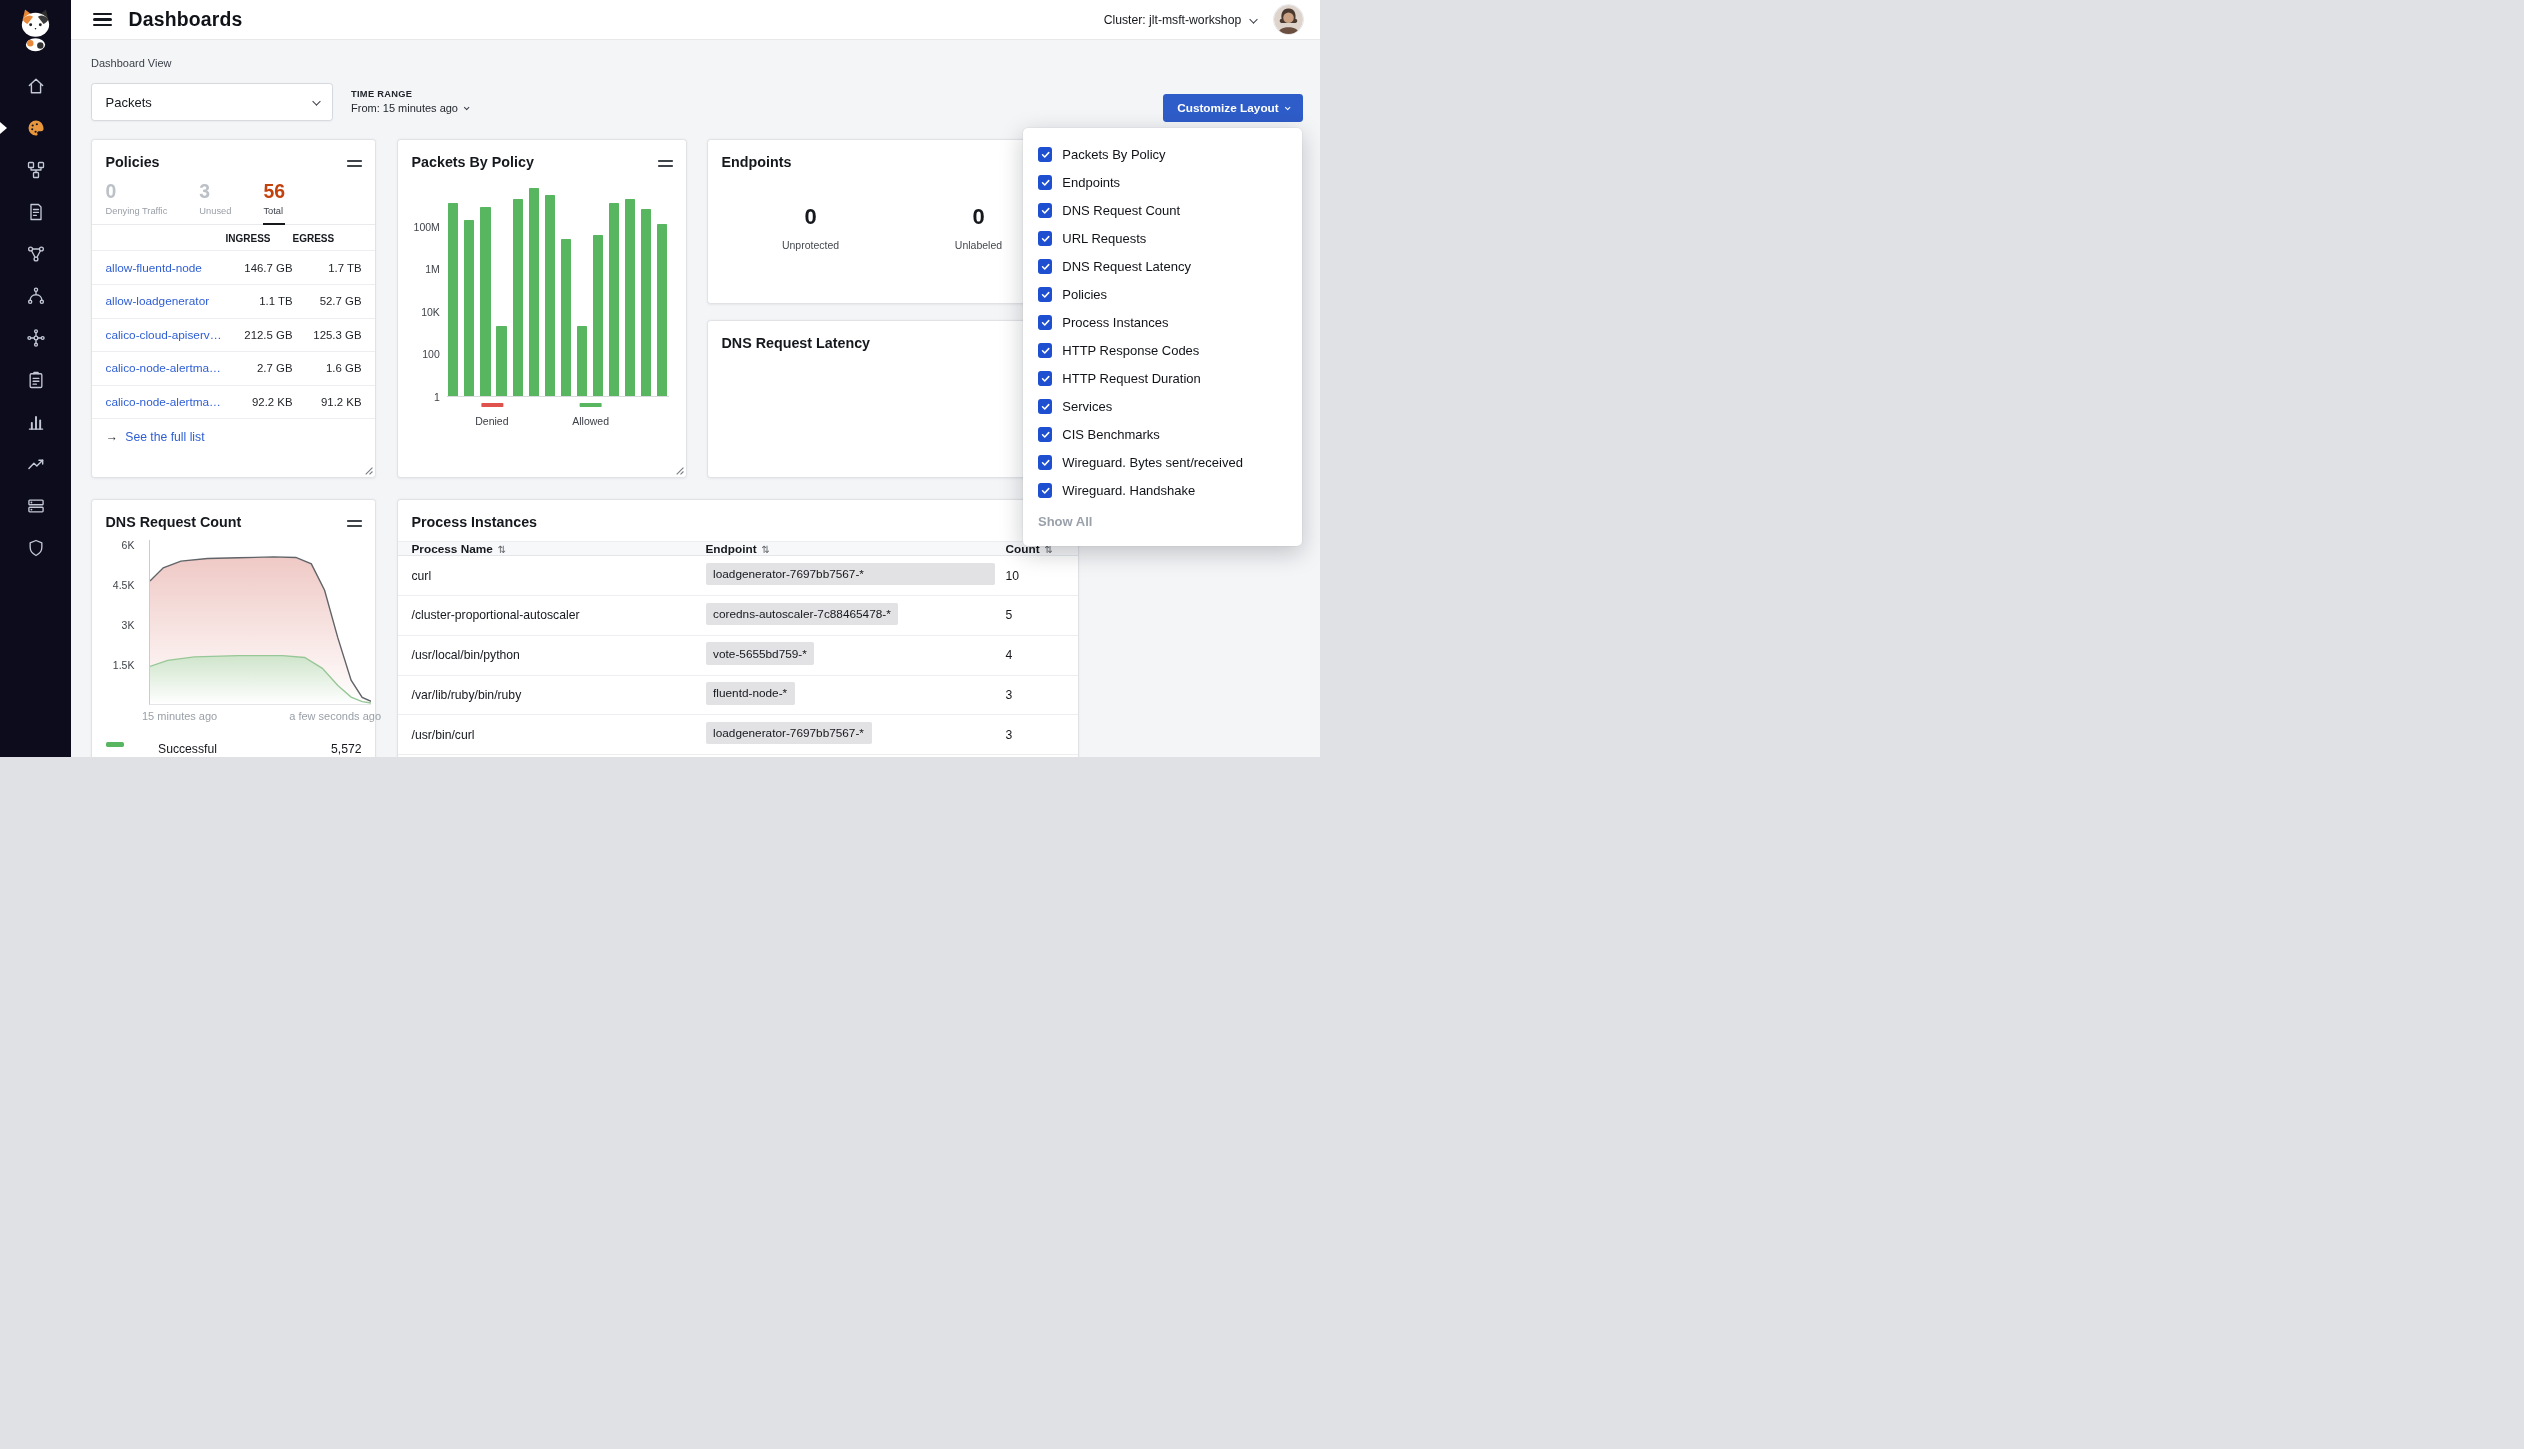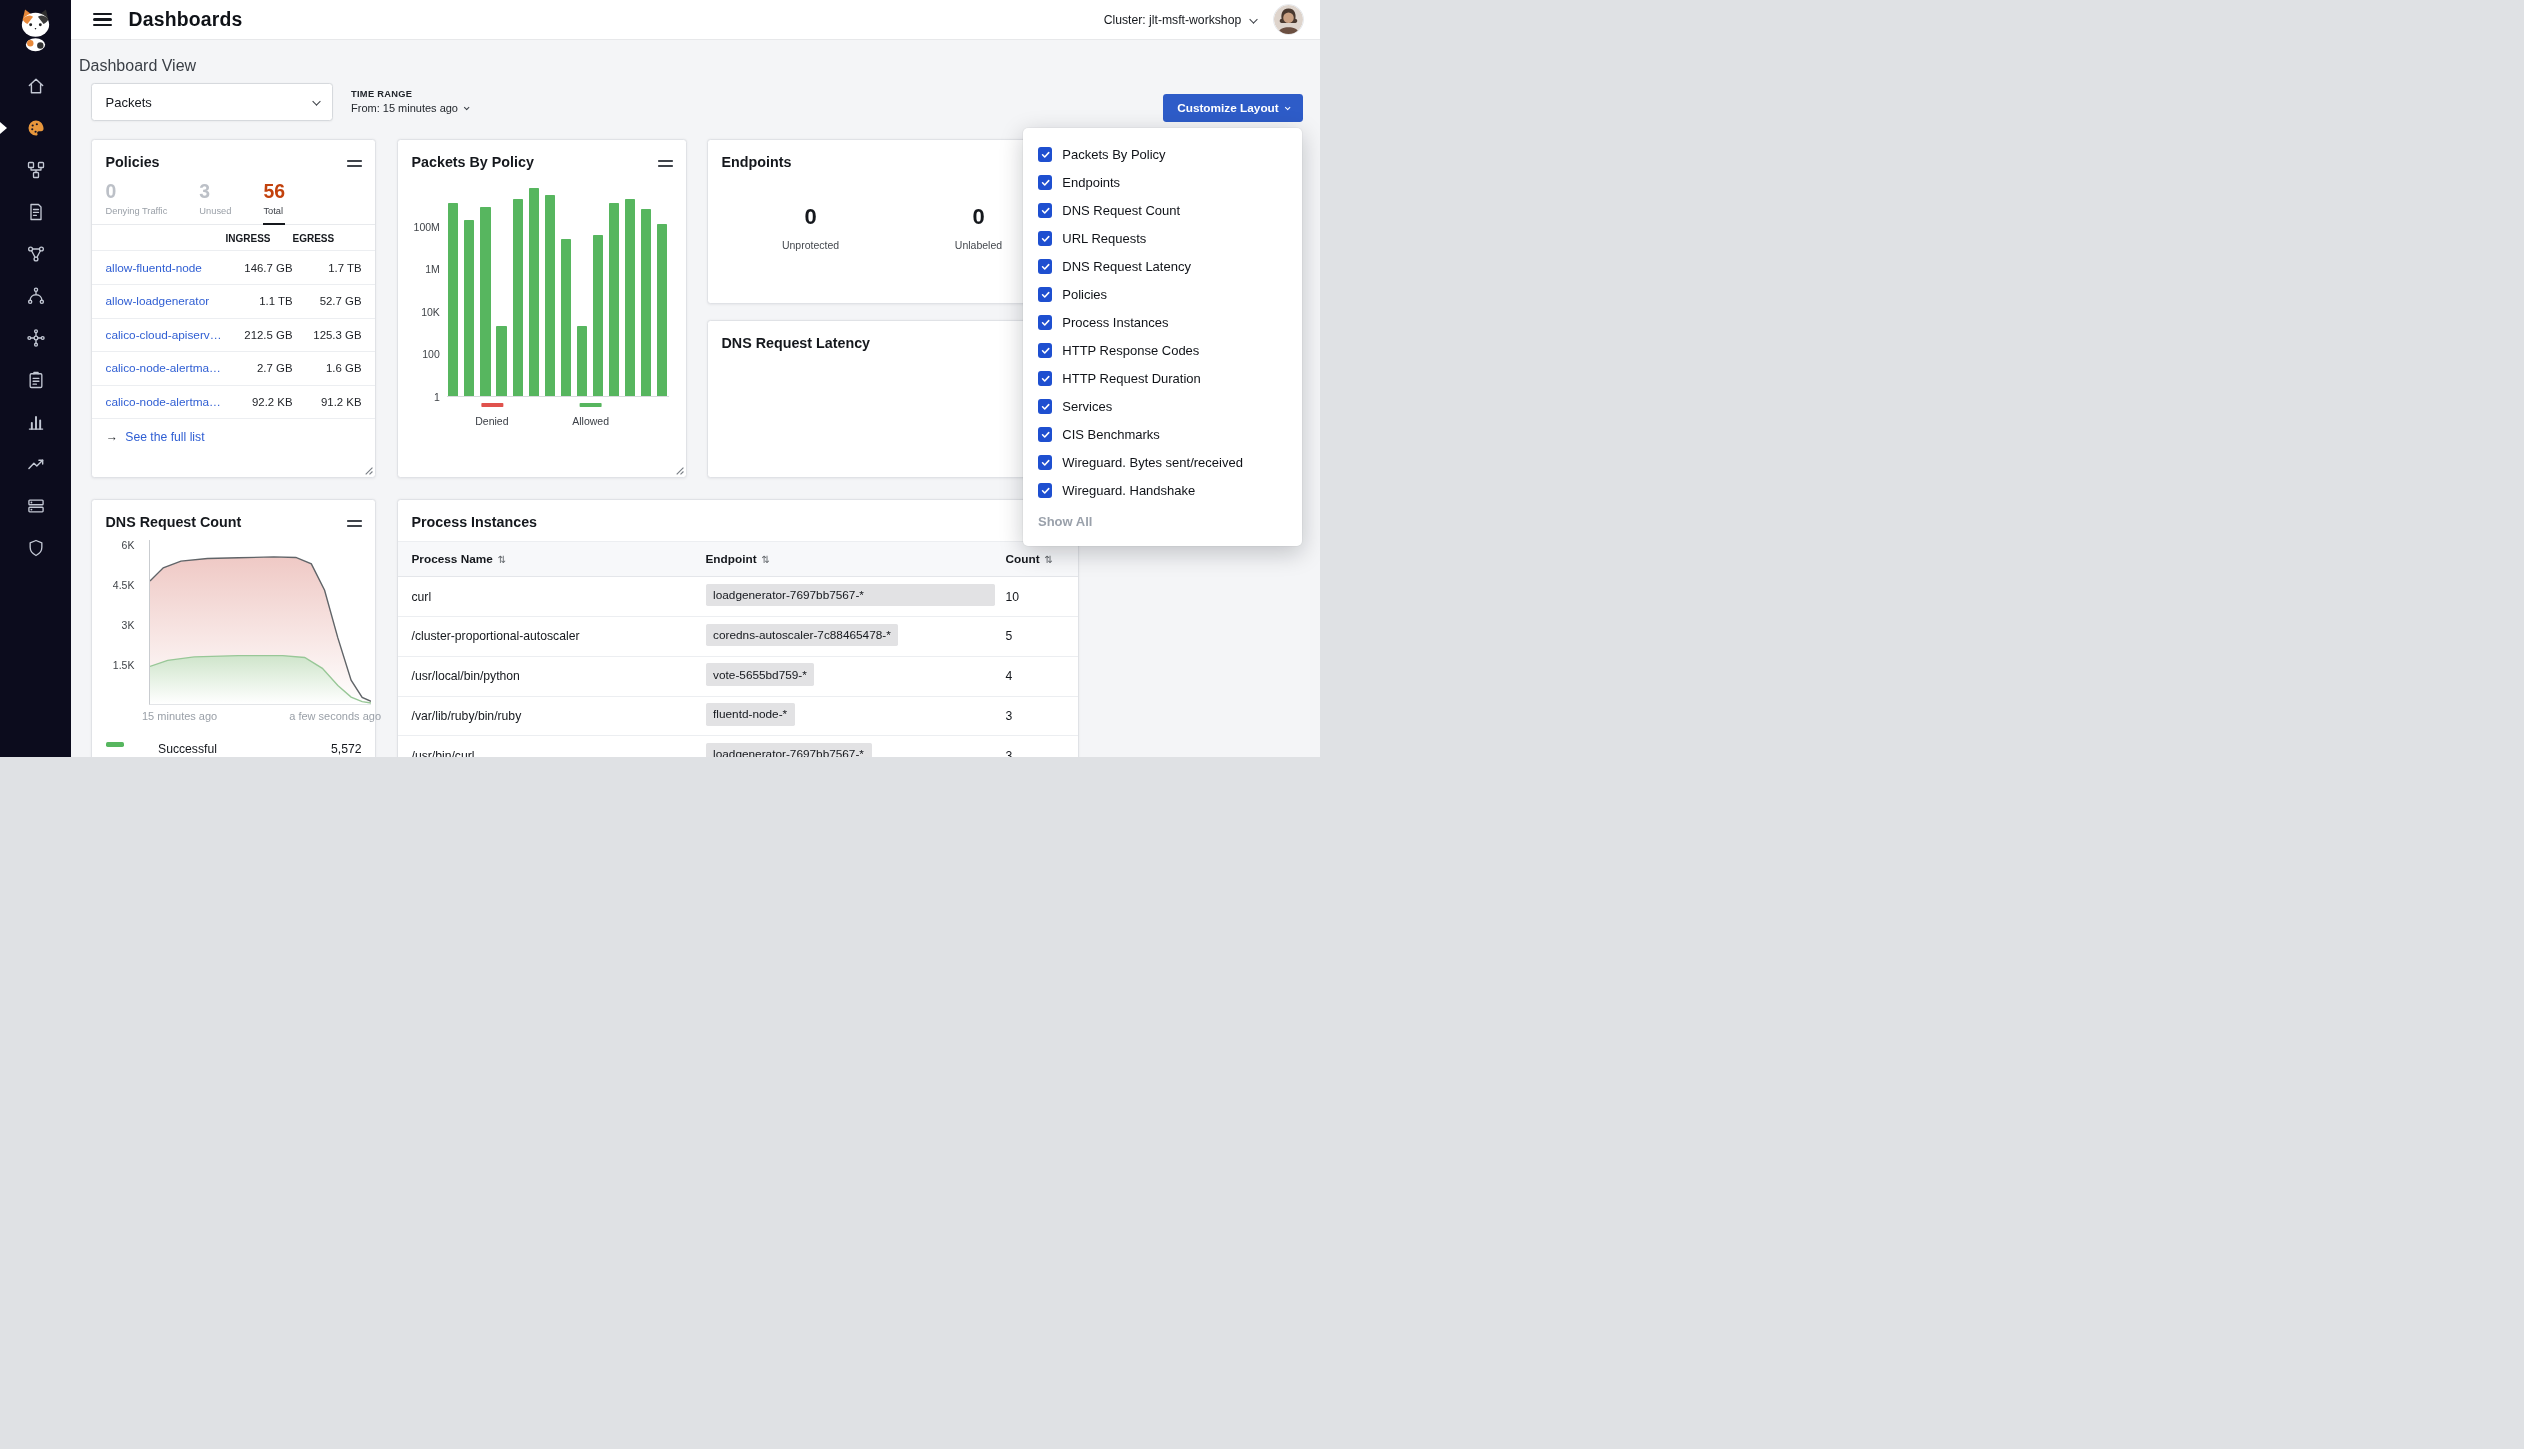--- a/index.html
+++ b/index.html
@@ -26,21 +26,21 @@
   #topbar .spacer{flex:1}
   #cluster-picker{display:flex;align-items:center;font-size:12.2px;color:#15181d;cursor:pointer}
   #avatar{width:29px;height:29px;border-radius:50%;overflow:hidden;margin-left:18.5px;cursor:pointer;box-shadow:0 0 0 0.8px #e2e4e8;flex:none}
 
   .chev{display:inline-block;width:5.9px;height:5.9px;border-right:1.7px solid #3c4047;border-bottom:1.7px solid #3c4047;
     transform:rotate(45deg) translateY(-0.8px);margin-left:8.4px}
   .chev.white{border-color:#fff}
   .chev.tiny{width:4.2px;height:4.2px;border-width:1.3px;margin-left:5.9px}
 
   
-  #view-label{position:absolute;left:79px;top:57px;font-size:16px;color:#3a3f46}
+  #view-label{position:absolute;left:91px;top:57px;font-size:11px;color:#3a3f46}
   #view-select{position:absolute;left:91px;top:83px;width:242px;height:38px;background:#fff;border:0.8px solid #d6d9dd;
     border-radius:3.4px;display:flex;align-items:center;padding:0 13.5px;font-size:13px;color:#15181d;cursor:pointer;
     box-shadow:0 0.8px 1.7px rgba(0,0,0,.04)}
   #view-select .chev{margin-left:auto}
   #time-range{position:absolute;left:351px;top:89px}
   .tr-label{font-size:9.3px;font-weight:700;letter-spacing:0.3px;color:#23272d}
   .tr-value{font-size:11px;color:#23272d;margin-top:3.4px;cursor:pointer;display:flex;align-items:center}
   #customize-btn{position:absolute;top:94px;left:1163px;width:140px;height:28px;background:#2e5cc8;color:#fff;border:none;
     border-radius:3.4px;font-size:11.8px;font-weight:600;display:flex;align-items:center;justify-content:center;cursor:pointer;
     font-family:inherit}
@@ -103,21 +103,21 @@
   .dns-tick{position:absolute;right:7.6px;transform:translateY(-50%);font-size:10.5px;color:#3f4348}
   #dns-plot{position:absolute;left:57px;top:40px;width:222px;height:165px;border-left:0.8px solid #c9ccd0;border-bottom:0.8px solid #e3e5e8}
   #dns-plot svg{position:absolute;left:0;top:0;width:100%;height:100%}
   #dns-xlabels{position:absolute;left:50px;top:210px;width:239px;display:flex;justify-content:space-between;font-size:11px;color:#9aa0a8}
   #dns-legend{position:absolute;left:13.5px;right:13.5px;top:242px;display:flex;}
   .dns-leg-swatch{width:18.5px;height:5px;border-radius:1.7px;flex:none}
   .dns-leg-label{margin-left:34px;font-size:12.2px;color:#15181d}
   .dns-leg-val{margin-left:auto;font-size:12.2px;color:#15181d}
 
   
-  #process-head{display:grid;grid-template-columns:294px 300px 1fr;align-items:center;height:36px;margin-top:11px;padding:0 13.5px;
+  #process-head{display:grid;grid-template-columns:294px 300px 1fr;align-items:center;height:15px;margin-top:11px;padding:0 13.5px;
     background:#f7f8fa;border-top:0.8px solid #eceef1;border-bottom:0.8px solid #e4e6ea;font-size:11.8px;font-weight:700;color:#15181d}
   .sort{font-size:10px;color:#5f6368;margin-left:5px;font-weight:400}
   .trow{display:grid;grid-template-columns:294px 300px 1fr;align-items:center;padding:6.7px 13.5px;border-bottom:0.8px solid #eceef1;
     font-size:12.2px;color:#15181d;min-height:35px}
   .chip{display:inline-block;background:#e2e2e4;padding:4.2px 7.6px;font-size:11.8px;color:#15181d;border-radius:1.7px;max-width:100%;
     white-space:nowrap;overflow:hidden;text-overflow:ellipsis}
   #process-rows .trow:first-child .chip{min-width:289px}
 
   
   #customize-menu{position:absolute;left:1023px;top:128px;width:279px;background:#fff;border-radius:5px;

